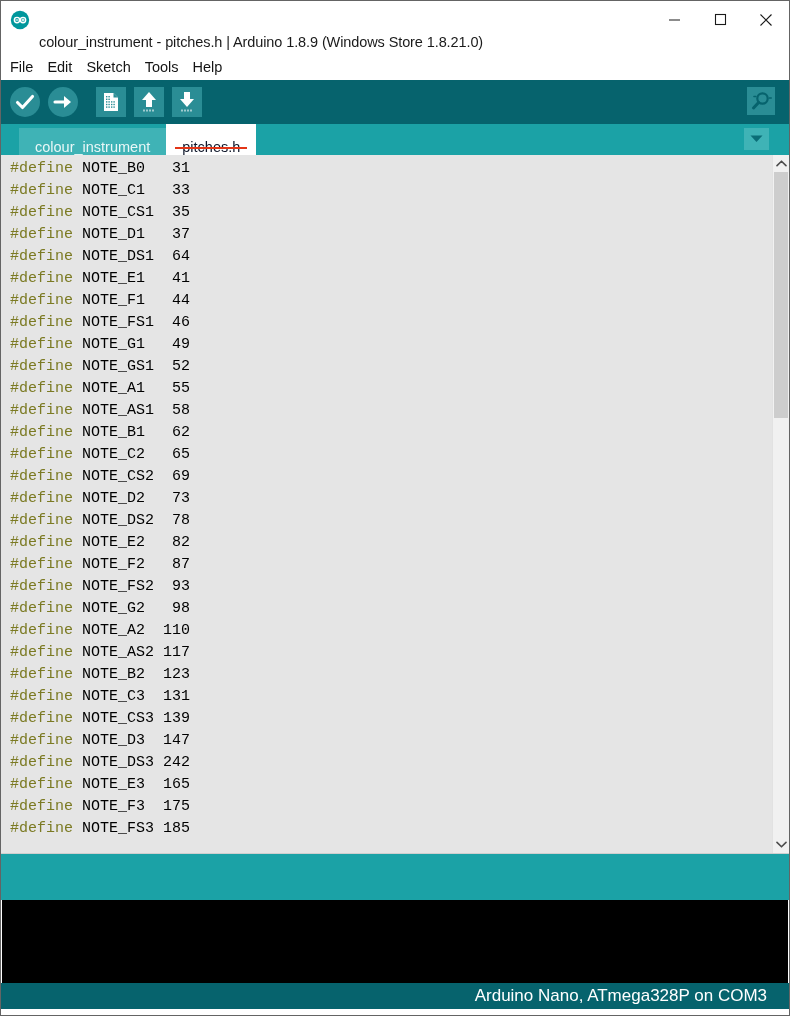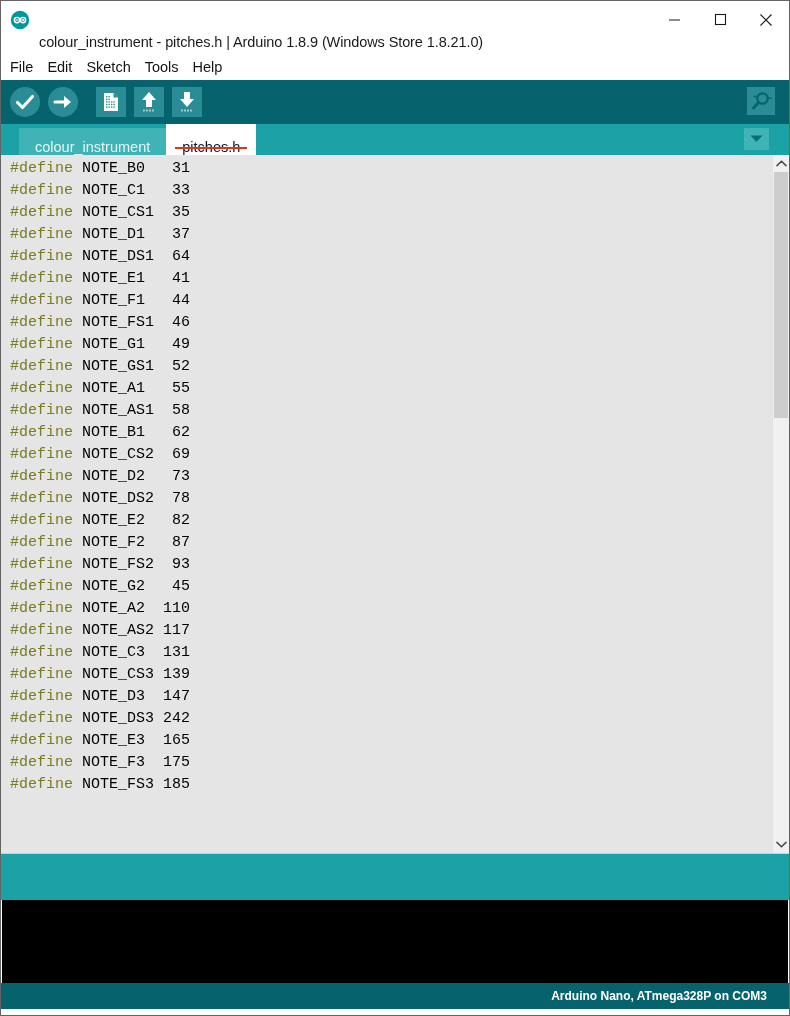--- a/index.html
+++ b/index.html
@@ -242,23 +242,22 @@
     height: 26px;
     min-height: 26px;
     background: #06636d;
     display: flex;
     align-items: center;
     justify-content: flex-end;
     padding-right: 22px;
   }
   .board-text {
     color: #ffffff;
-    font-size: 12px;
+    font-size: 17px;
     white-space: nowrap;
-    font-weight: bold;
   }
   .bottom-pad {
     height: 6px;
     min-height: 6px;
     background: #ffffff;
   }
 </style>
 </head>
 <body>
 
@@ -407,29 +406,31 @@
         <div class="code-line"><span class="kw-define">#define</span><span class="tok-name"> NOTE_D1  </span><span class="tok-num"> 37</span></div>
         <div class="code-line"><span class="kw-define">#define</span><span class="tok-name"> NOTE_DS1 </span><span class="tok-num"> 64</span></div>
         <div class="code-line"><span class="kw-define">#define</span><span class="tok-name"> NOTE_E1  </span><span class="tok-num"> 41</span></div>
         <div class="code-line"><span class="kw-define">#define</span><span class="tok-name"> NOTE_F1  </span><span class="tok-num"> 44</span></div>
         <div class="code-line"><span class="kw-define">#define</span><span class="tok-name"> NOTE_FS1 </span><span class="tok-num"> 46</span></div>
         <div class="code-line"><span class="kw-define">#define</span><span class="tok-name"> NOTE_G1  </span><span class="tok-num"> 49</span></div>
         <div class="code-line"><span class="kw-define">#define</span><span class="tok-name"> NOTE_GS1 </span><span class="tok-num"> 52</span></div>
         <div class="code-line"><span class="kw-define">#define</span><span class="tok-name"> NOTE_A1  </span><span class="tok-num"> 55</span></div>
         <div class="code-line"><span class="kw-define">#define</span><span class="tok-name"> NOTE_AS1 </span><span class="tok-num"> 58</span></div>
         <div class="code-line"><span class="kw-define">#define</span><span class="tok-name"> NOTE_B1  </span><span class="tok-num"> 62</span></div>
+        <div class="code-line"><span class="kw-define">#define</span><span class="tok-name"> NOTE_C2  </span><span class="tok-num"> 65</span></div>
         <div class="code-line"><span class="kw-define">#define</span><span class="tok-name"> NOTE_CS2 </span><span class="tok-num"> 69</span></div>
         <div class="code-line"><span class="kw-define">#define</span><span class="tok-name"> NOTE_D2  </span><span class="tok-num"> 73</span></div>
         <div class="code-line"><span class="kw-define">#define</span><span class="tok-name"> NOTE_DS2 </span><span class="tok-num"> 78</span></div>
         <div class="code-line"><span class="kw-define">#define</span><span class="tok-name"> NOTE_E2  </span><span class="tok-num"> 82</span></div>
         <div class="code-line"><span class="kw-define">#define</span><span class="tok-name"> NOTE_F2  </span><span class="tok-num"> 87</span></div>
         <div class="code-line"><span class="kw-define">#define</span><span class="tok-name"> NOTE_FS2 </span><span class="tok-num"> 93</span></div>
-        <div class="code-line"><span class="kw-define">#define</span><span class="tok-name"> NOTE_G2  </span><span class="tok-num"> 45</span></div>
+        <div class="code-line"><span class="kw-define">#define</span><span class="tok-name"> NOTE_G2  </span><span class="tok-num"> 98</span></div>
         <div class="code-line"><span class="kw-define">#define</span><span class="tok-name"> NOTE_A2  </span><span class="tok-num">110</span></div>
         <div class="code-line"><span class="kw-define">#define</span><span class="tok-name"> NOTE_AS2 </span><span class="tok-num">117</span></div>
+        <div class="code-line"><span class="kw-define">#define</span><span class="tok-name"> NOTE_B2  </span><span class="tok-num">123</span></div>
         <div class="code-line"><span class="kw-define">#define</span><span class="tok-name"> NOTE_C3  </span><span class="tok-num">131</span></div>
         <div class="code-line"><span class="kw-define">#define</span><span class="tok-name"> NOTE_CS3 </span><span class="tok-num">139</span></div>
         <div class="code-line"><span class="kw-define">#define</span><span class="tok-name"> NOTE_D3  </span><span class="tok-num">147</span></div>
         <div class="code-line"><span class="kw-define">#define</span><span class="tok-name"> NOTE_DS3 </span><span class="tok-num">242</span></div>
         <div class="code-line"><span class="kw-define">#define</span><span class="tok-name"> NOTE_E3  </span><span class="tok-num">165</span></div>
         <div class="code-line"><span class="kw-define">#define</span><span class="tok-name"> NOTE_F3  </span><span class="tok-num">175</span></div>
         <div class="code-line"><span class="kw-define">#define</span><span class="tok-name"> NOTE_FS3 </span><span class="tok-num">185</span></div>
       </div>
 
     <div class="vscroll">

